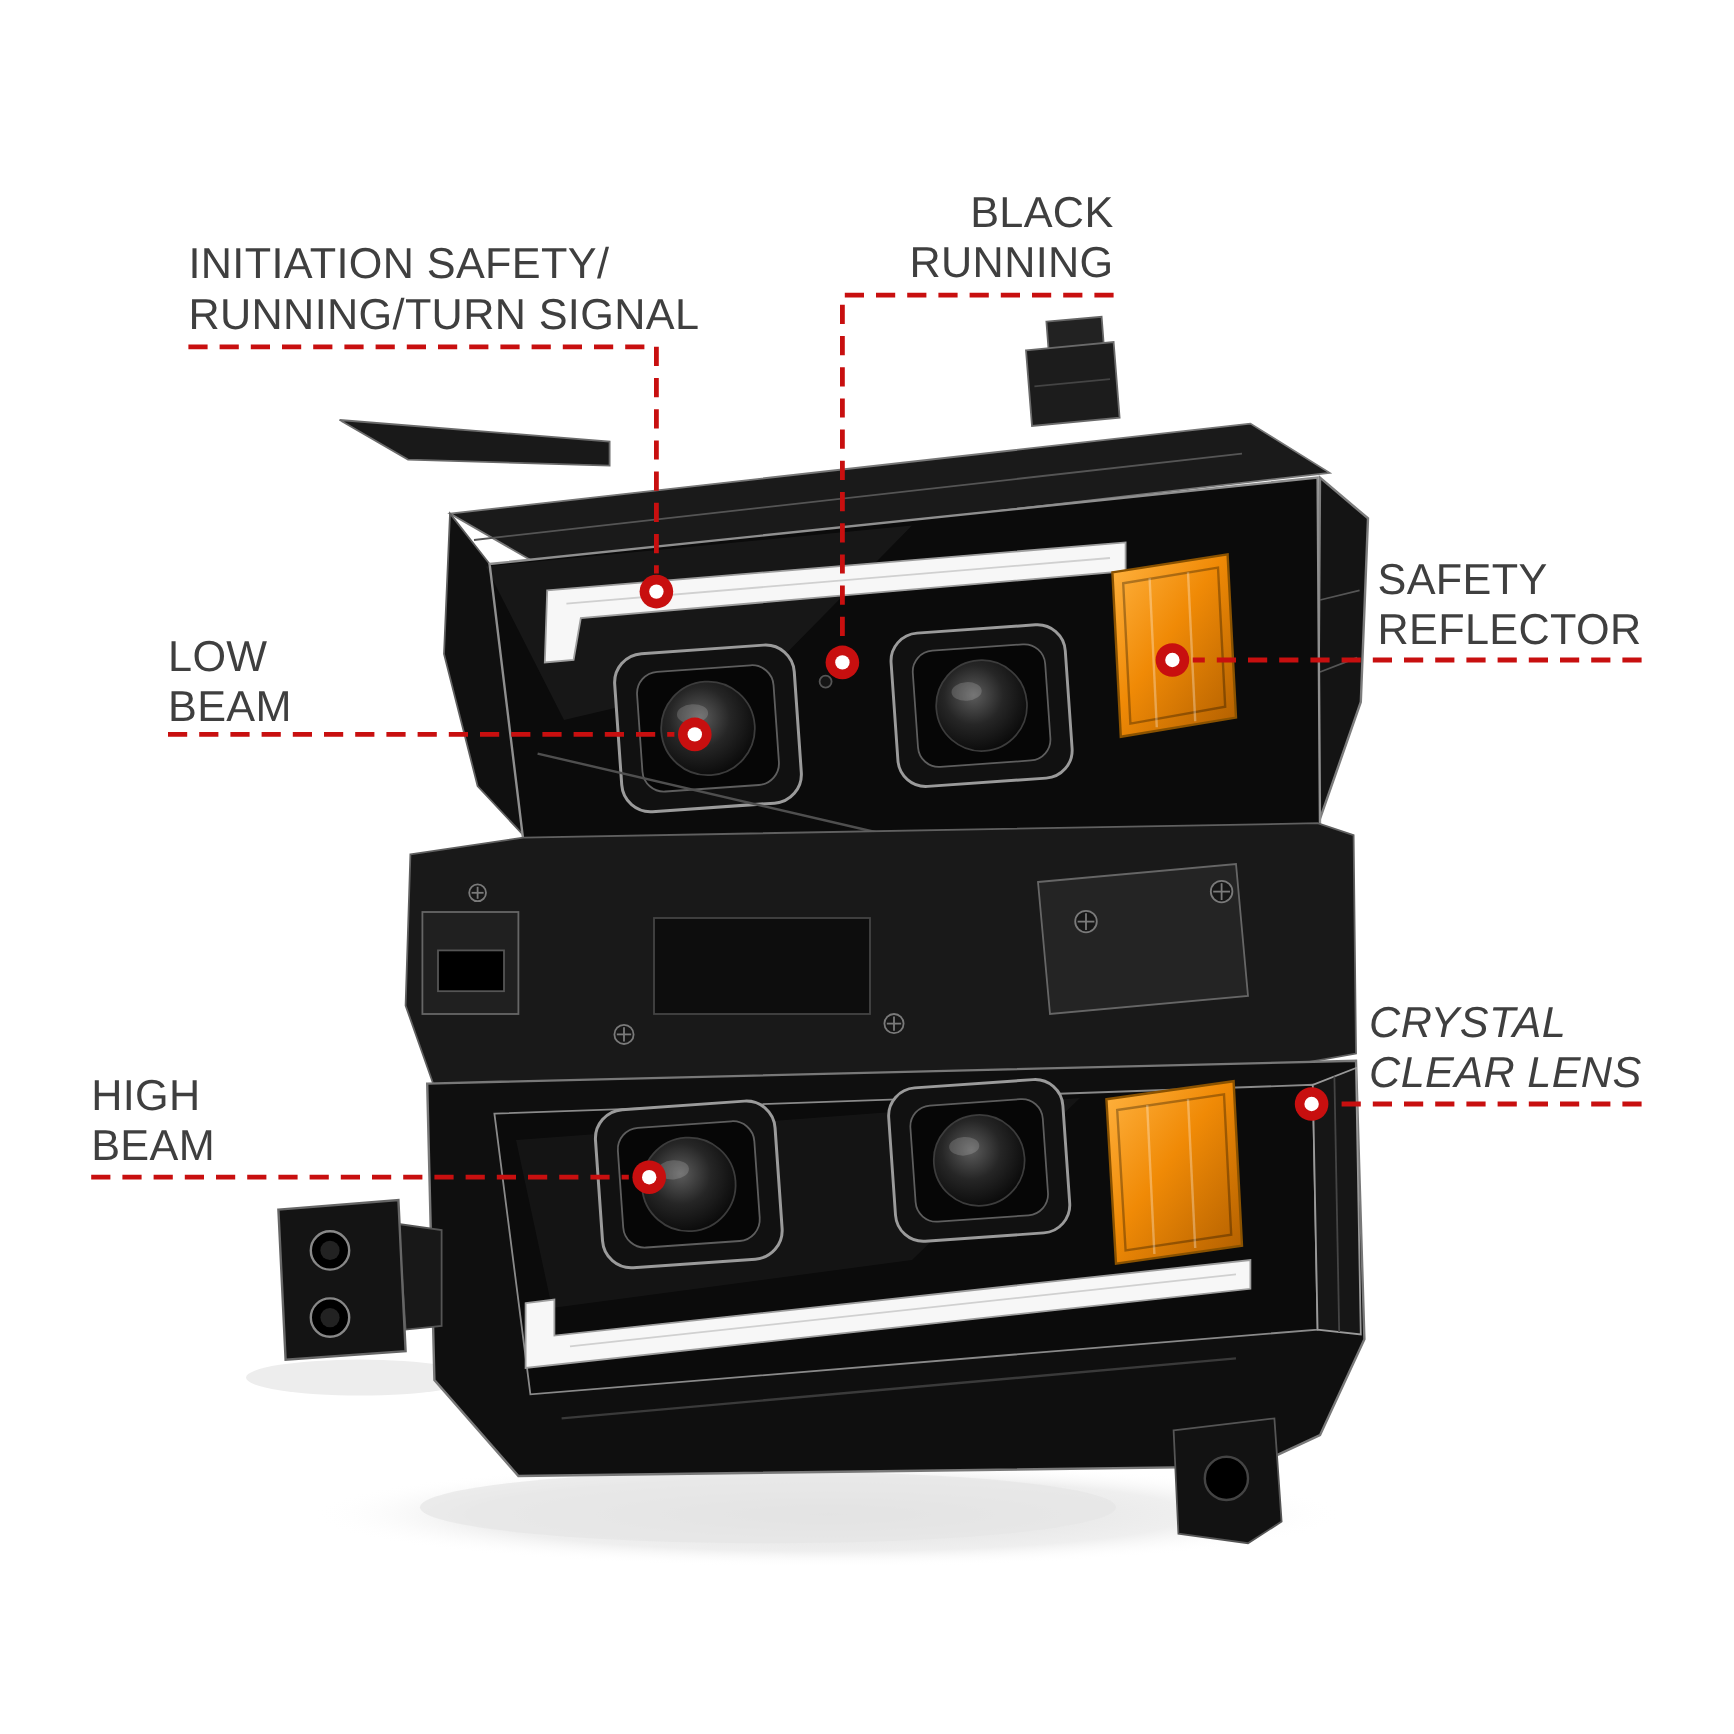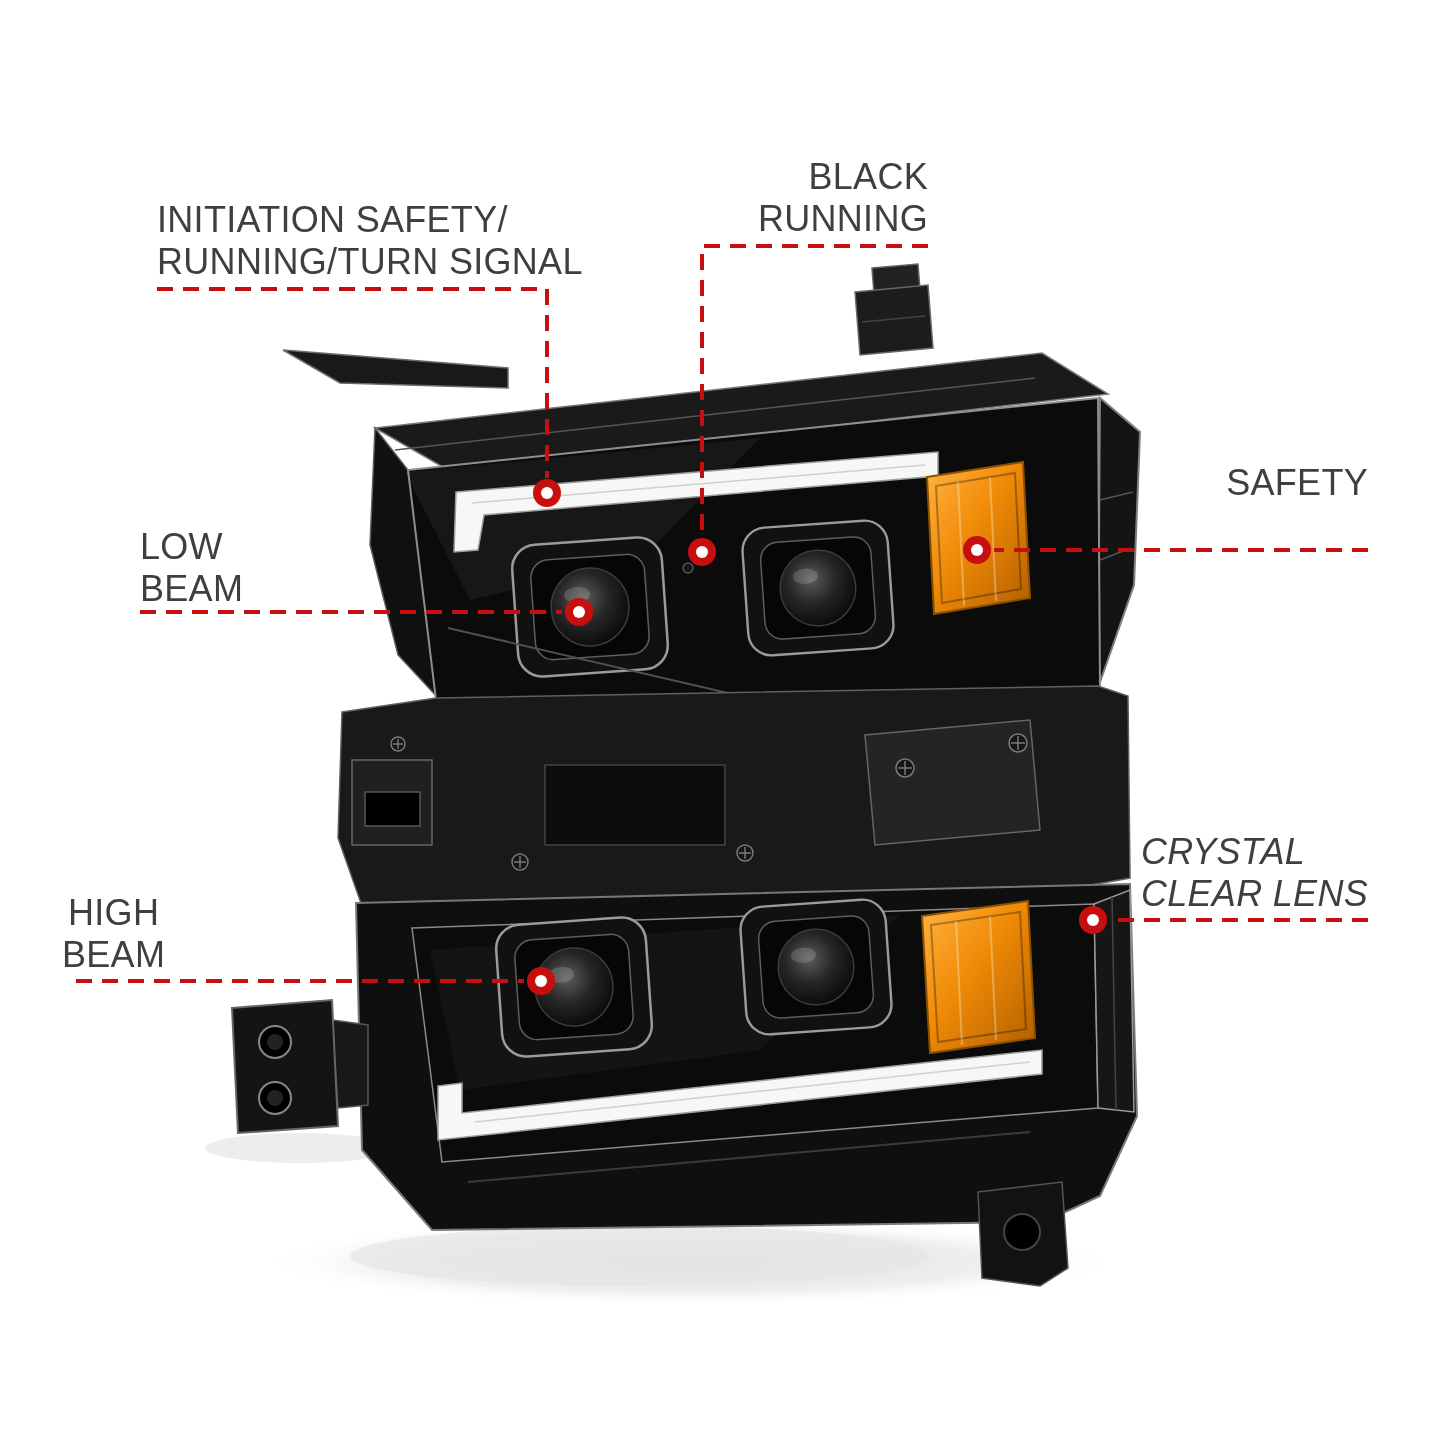--- a/index.html
+++ b/index.html
@@ -226,28 +226,29 @@
     <span class="ln">RUNNING/TURN SIGNAL</span>
   </div>
 
   <div class="label center" style="left:702px; top:156px; width:226px;">
     <span class="ln">BLACK</span>
     <span class="ln">RUNNING</span>
   </div>
 
   <div class="label right" style="right:77px; top:462px;">
     <span class="ln">SAFETY</span>
+    <span class="ln">REFLECTOR</span>
   </div>
 
   <div class="label" style="left:140px; top:526px;">
     <span class="ln">LOW</span>
     <span class="ln">BEAM</span>
   </div>
 
-  <div class="label" style="left:62px; top:892px;text-align:center;">
+  <div class="label" style="left:76px; top:892px;">
     <span class="ln">HIGH</span>
     <span class="ln">BEAM</span>
   </div>
 
   <div class="label right" style="right:77px; top:831px;font-style:italic;">
     <span class="ln">CRYSTAL</span>
     <span class="ln">CLEAR LENS</span>
   </div>
 
 </div>

